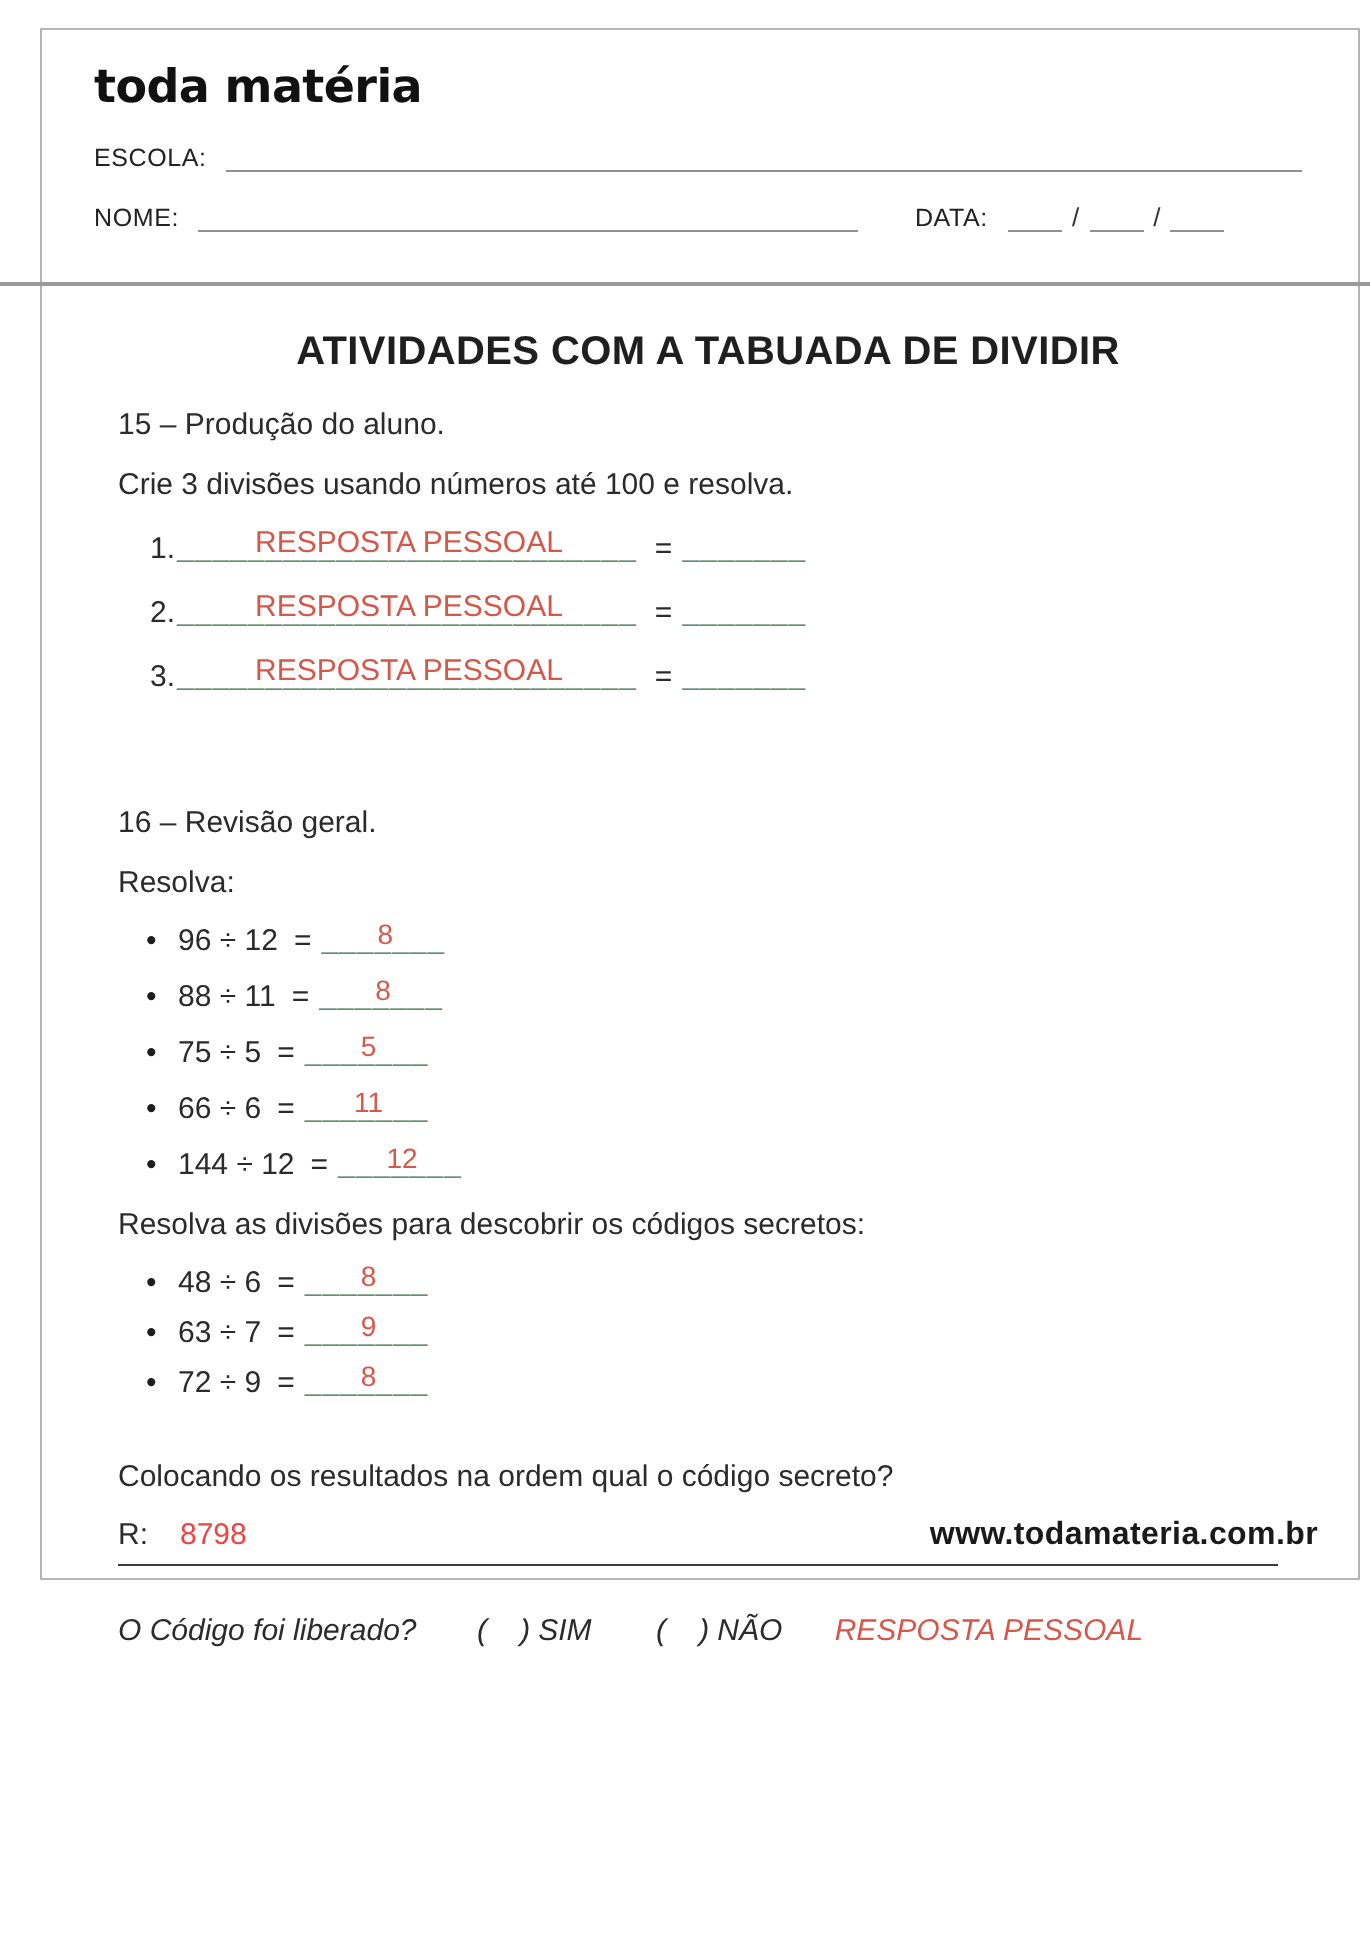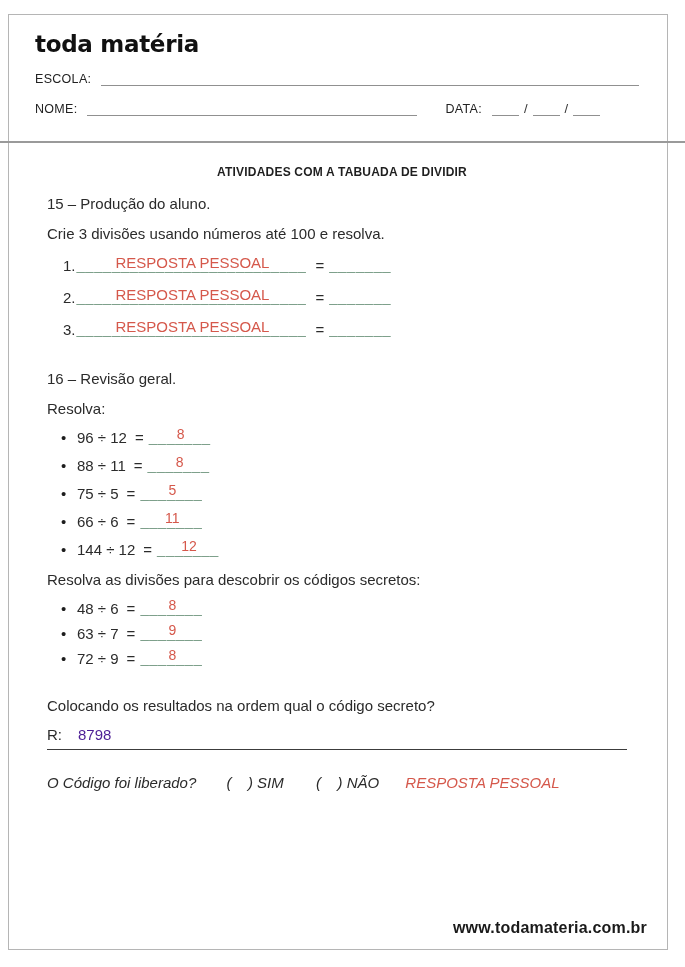--- a/index.html
+++ b/index.html
@@ -1,43 +1,43 @@
 <!DOCTYPE html>
 <html><head>
 <meta charset="utf-8">
 <style>
   * { margin:0; padding:0; box-sizing:border-box; }
   html,body { width:685px; height:967px; background:#ffffff; font-family:"Liberation Sans", sans-serif; color:#2b2b2b; }
   body { position:relative; overflow:hidden; }
 
   .outer-box {
-    position:absolute; left:8px; top:14px; width:660px; height:936px;
+    position:absolute; left:20px; top:14px; width:660px; height:776px;
     border:1.5px solid #b5b5b5; background:#fff;
   }
   .full-divider {
     position:absolute; left:0; top:141px; width:685px; height:2px;
     background:#9a9a9a; z-index:2;
   }
 
   
   .hdr { height:126px; padding:16px 28px 0 26px; }
   .logo { font-family:"DejaVu Sans", sans-serif; font-weight:bold; font-size:23px; letter-spacing:-0.3px; color:#111; }
   .field-row { display:flex; align-items:flex-end; margin-top:15px; font-size:12.5px; color:#222; }
   .field-row .lbl { letter-spacing:0.3px; white-space:nowrap; }
   .fill-line { flex:1; border-bottom:1.2px solid #909090; height:13px; margin-left:10px; }
   .name-line { flex:0 0 330px; }
   .date-group { display:flex; align-items:flex-end; margin-left:28px; }
   .date-blank { display:inline-block; width:27px; border-bottom:1.2px solid #909090; height:13px; }
   .slash { margin:0 5px; font-size:13px; color:#333; }
 
   
   .content { padding:24px 30px 0 38px; font-size:15px; }
-  .title { text-align:center; font-weight:bold; font-size:12px; color:#1f1f1f; letter-spacing:0.2px; }
+  .title { text-align:center; font-weight:bold; font-size:20px; color:#1f1f1f; letter-spacing:0.2px; }
   .q-head { margin-top:16px; }
-  .q16-head { margin-top:32px; }
+  .q16-head { margin-top:56px; }
   .q17-head { margin-top:34px; }
   .intro { margin-top:13px; }
 
   .pa-row { margin-top:15px; padding-left:16px; white-space:nowrap; }
   .pa-row .num { margin-right:2px; }
   .eq { margin:0 6px 0 8px; }
   .u { color:#14532d; letter-spacing:0.5px;font-style:italic; }
   .ansline { position:relative; display:inline-block; }
   .ansline .overlay {
     position:absolute; left:50%; bottom:3px; transform:translateX(-50%);
@@ -49,21 +49,21 @@
   .b-row { padding-left:14px; white-space:nowrap; }
   .blist.q16 .b-row { margin-top:11px; }
   .blist.q16 .b-row:first-child { margin-top:0; }
   .blist.q17 .b-row { margin-top:8px; }
   .blist.q17 .b-row:first-child { margin-top:0; }
   .bullet { display:inline-block; width:16px; color:#1d1d1d; }
 
   .code-q { margin-top:30px; }
   .r-row { margin-top:12px; display:flex; align-items:flex-end; gap:16px;
            border-bottom:1.8px solid #3c3c3c; padding-bottom:6px; margin-right:10px; }
-  .r-answer { color:#4c1d95; }
+  .r-answer { color:#ef4444; }
 
   .final-row { margin-top:24px; white-space:nowrap;font-style:italic; }
   .paren { white-space:pre; }
   .gap-a { margin-left:26px; }
   .gap-b { margin-left:28px; }
   .gap-c { margin-left:22px; }
   .opt-label { margin-left:4px; }
   .red { color:#d5584b; }
 
   .footer { position:absolute; right:20px; bottom:12px; font-size:16px; font-weight:bold;

